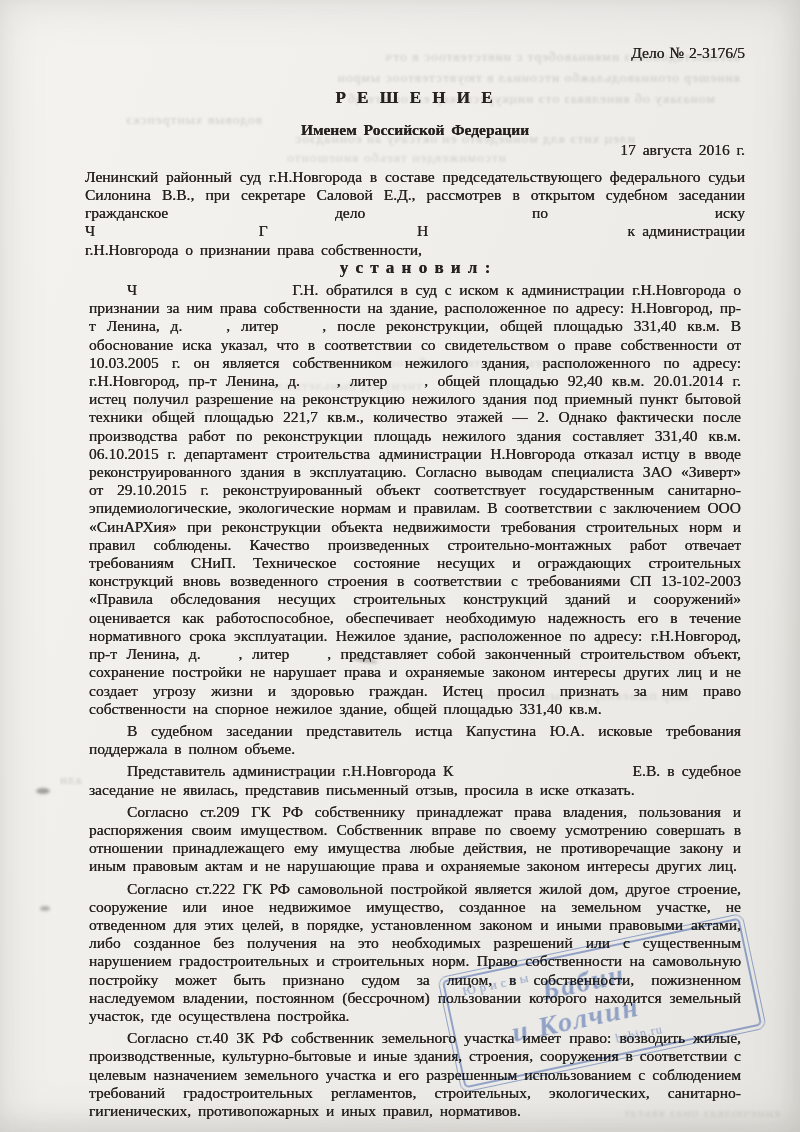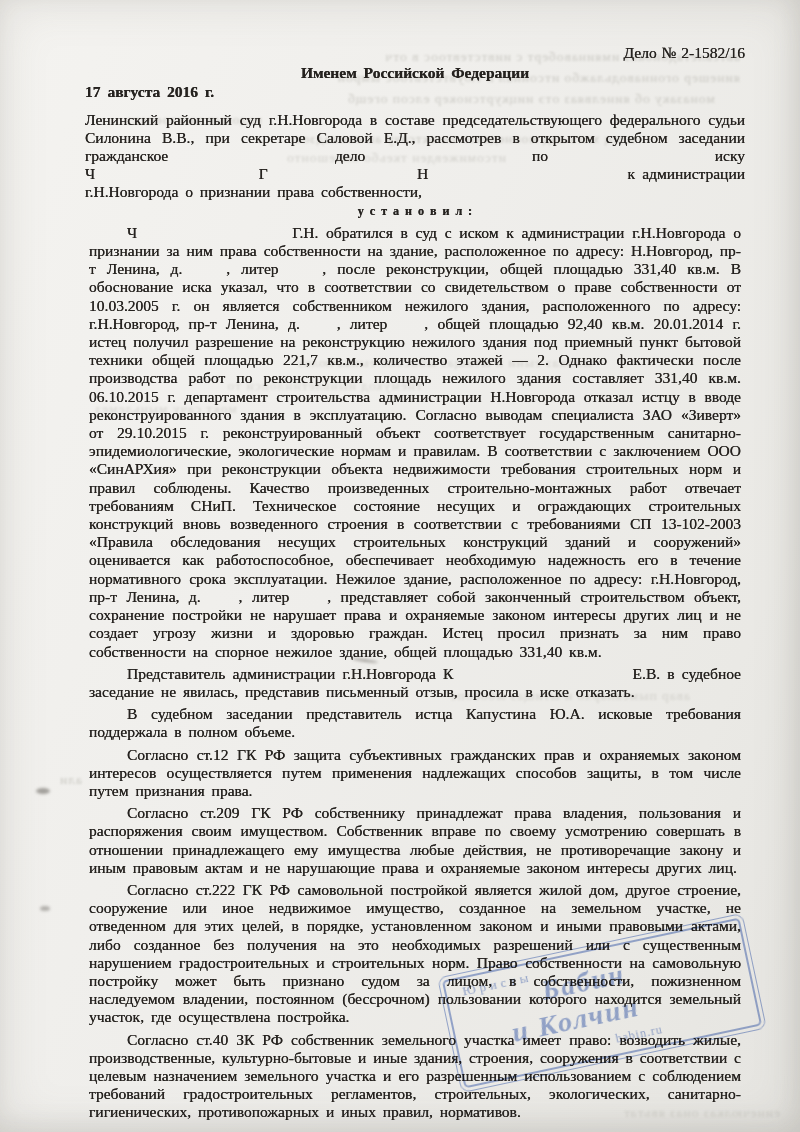--- a/index.html
+++ b/index.html
@@ -34,41 +34,41 @@
     word-spacing: 1px;
   }
   .title {
     margin-top: 27px;
     text-align: center;
     font-weight: bold;
     font-size: 17px;
     letter-spacing: 2px;
   }
   .subtitle {
-    margin-top: 2px;
+    margin-top: 14px;
     text-align: center;
     font-weight: bold;
     font-size: 15.5px;
   }
   .doc-date {
     margin-top: 1px;
-    text-align: left;
-    font-weight: bold;
+    text-align: right;
+    font-weight: normal;
     font-size: 15.5px;
   }
   .intro {
     margin: 9px 0 0 0;
     text-align: justify;
     font-family: Liberation Serif, serif;
   }
   .ustanovil {
     margin: 0;
     text-align: center;
     font-weight: bold;
-    font-size: 12px;
+    font-size: 17px;
   }
   .para {
     margin: 4px;
     text-align: justify;
     text-indent: 38px;
   }
   
   .bleed {
     position: absolute;
     display: block;
@@ -149,29 +149,29 @@
   <span class="bleed">мокт сачу мыньлемез</span>
   <span class="bleed">авар пымеянархо и ытищаз ыбосопс</span>
   <span class="bleed">али</span>
   <span class="bleed">еинечюлказ оназ явьтат</span>
 
   <div class="smudge s1"></div>
   <div class="smudge s2"></div>
   <div class="smudge s3"></div>
 
   <div class="content ink">
-    <div class="case-number">Дело № 2-1582/16</div>
+    <div class="case-number">Дело № 2-3176/5</div>
+    <div class="title">Р Е Ш Е Н И Е</div>
     <div class="subtitle">Именем Российской Федерации</div>
     <div class="doc-date">17 августа  2016 г.</div>
     <p class="intro">Ленинский районный суд г.Н.Новгорода в составе председательствующего федерального судьи  Силонина В.В., при секретаре Саловой Е.Д., рассмотрев в открытом судебном заседании гражданское дело по иску Ч&nbsp;&nbsp;&nbsp;&nbsp;&nbsp;&nbsp;&nbsp;&nbsp;&nbsp;&nbsp;&nbsp;&nbsp;&nbsp;&nbsp;&nbsp;&nbsp;&nbsp;&nbsp;&nbsp;&nbsp;&nbsp;&nbsp;&nbsp;Г&nbsp;&nbsp;&nbsp;&nbsp;&nbsp;&nbsp;&nbsp;&nbsp;&nbsp;&nbsp;&nbsp;&nbsp;&nbsp;&nbsp;&nbsp;&nbsp;&nbsp;&nbsp;&nbsp;&nbsp;&nbsp;Н&nbsp;&nbsp;&nbsp;&nbsp;&nbsp;&nbsp;&nbsp;&nbsp;&nbsp;&nbsp;&nbsp;&nbsp;&nbsp;&nbsp;&nbsp;&nbsp;&nbsp;&nbsp;&nbsp;&nbsp;&nbsp;&nbsp;&nbsp;&nbsp;&nbsp;&nbsp;&nbsp;&nbsp;к администрации г.Н.Новгорода о признании права собственности,</p>
     <p class="ustanovil">у с т а н о в и л :</p>
     <p class="para">Ч&nbsp;&nbsp;&nbsp;&nbsp;&nbsp;&nbsp;&nbsp;&nbsp;&nbsp;&nbsp;&nbsp;&nbsp;&nbsp;&nbsp;&nbsp;&nbsp;&nbsp;&nbsp;&nbsp;&nbsp;Г.Н.  обратился в суд с иском к администрации г.Н.Новгорода о признании за ним права собственности на здание, расположенное по адресу: Н.Новгород, пр-т Ленина, д.&nbsp;&nbsp;&nbsp;&nbsp;, литер&nbsp;&nbsp;&nbsp;&nbsp;, после реконструкции, общей площадью 331,40 кв.м. В обоснование иска указал, что в соответствии со свидетельством о праве собственности от 10.03.2005 г. он является собственником нежилого здания, расположенного  по адресу: г.Н.Новгород, пр-т Ленина, д.&nbsp;&nbsp;&nbsp;&nbsp;, литер&nbsp;&nbsp;&nbsp;&nbsp;, общей площадью 92,40 кв.м. 20.01.2014 г. истец получил разрешение на  реконструкцию нежилого здания под приемный пункт бытовой техники общей площадью 221,7 кв.м.,  количество этажей — 2.  Однако фактически после производства работ по реконструкции площадь нежилого здания составляет 331,40 кв.м. 06.10.2015 г. департамент строительства администрации Н.Новгорода отказал истцу в вводе реконструированного здания в эксплуатацию. Согласно выводам специалиста ЗАО «Зиверт» от 29.10.2015 г.  реконструированный объект соответствует государственным санитарно-эпидемиологические, экологические нормам и правилам. В соответствии с заключением ООО «СинАРХия» при реконструкции объекта недвижимости требования  строительных норм и правил соблюдены.  Качество  произведенных строительно-монтажных работ отвечает требованиям  СНиП.  Техническое состояние  несущих и ограждающих строительных конструкций вновь возведенного строения  в соответствии с требованиями СП 13-102-2003 «Правила обследования несущих строительных  конструкций зданий и сооружений» оценивается как работоспособное, обеспечивает необходимую надежность его в течение нормативного срока эксплуатации. Нежилое здание, расположенное по адресу: г.Н.Новгород, пр-т Ленина, д.&nbsp;&nbsp;&nbsp;&nbsp;, литер&nbsp;&nbsp;&nbsp;&nbsp;, представляет собой законченный строительством объект, сохранение постройки не нарушает права и  охраняемые законом интересы других лиц и не создает угрозу жизни и здоровью граждан. Истец просил признать за ним право собственности на спорное нежилое здание, общей площадью 331,40 кв.м.</p>
+    <p class="para">В судебном заседании представитель истца Капустина Ю.А. исковые требования поддержала в полном объеме.</p>
     <p class="para">Представитель администрации г.Н.Новгорода К&nbsp;&nbsp;&nbsp;&nbsp;&nbsp;&nbsp;&nbsp;&nbsp;&nbsp;&nbsp;&nbsp;&nbsp;&nbsp;&nbsp;&nbsp;&nbsp;&nbsp;&nbsp;&nbsp;&nbsp;&nbsp;&nbsp;&nbsp;&nbsp;&nbsp;Е.В. в судебное заседание не явилась, представив письменный отзыв, просила в иске отказать.</p>
-    <p class="para">В судебном заседании представитель истца Капустина Ю.А. исковые требования поддержала в полном объеме.</p>
-    <p class="para">Согласно ст.12 ГК РФ защита субъективных гражданских прав и охраняемых законом интересов осуществляется путем применения надлежащих способов защиты, в том числе путем признания права.</p>
     <p class="para">Согласно ст.209 ГК РФ собственнику принадлежат права владения, пользования и распоряжения своим имуществом. Собственник вправе по своему усмотрению совершать в отношении принадлежащего ему имущества любые действия, не противоречащие закону и иным правовым актам и не нарушающие права и охраняемые законом интересы других лиц.</p>
     <p class="para">Согласно ст.222  ГК РФ самовольной постройкой  является  жилой дом, другое строение, сооружение или иное недвижимое  имущество, созданное на земельном участке, не отведенном для этих целей,  в порядке, установленном законом и иными  правовыми актами, либо созданное  без получения на это  необходимых разрешений или с существенным нарушением  градостроительных  и  строительных  норм.  Право  собственности  на самовольную постройку  может быть признано  судом за лицом, в собственности, пожизненном  наследуемом владении, постоянном (бессрочном) пользовании  которого находится  земельный участок, где осуществлена постройка.</p>
     <p class="para">Согласно ст.40 ЗК РФ собственник земельного участка имеет право: возводить жилые, производственные, культурно-бытовые и иные здания, строения, сооружения в соответствии с целевым назначением земельного участка и его разрешенным использованием с соблюдением требований градостроительных регламентов, строительных, экологических, санитарно-гигиенических, противопожарных и иных правил, нормативов.</p>
   </div>
 
   <div class="stamp">
     <div class="stamp-frame"></div>
     <span class="sl1">Юристы</span>
     <span class="sl2">Бабин</span>
     <span class="sl3">и Колчин</span>

